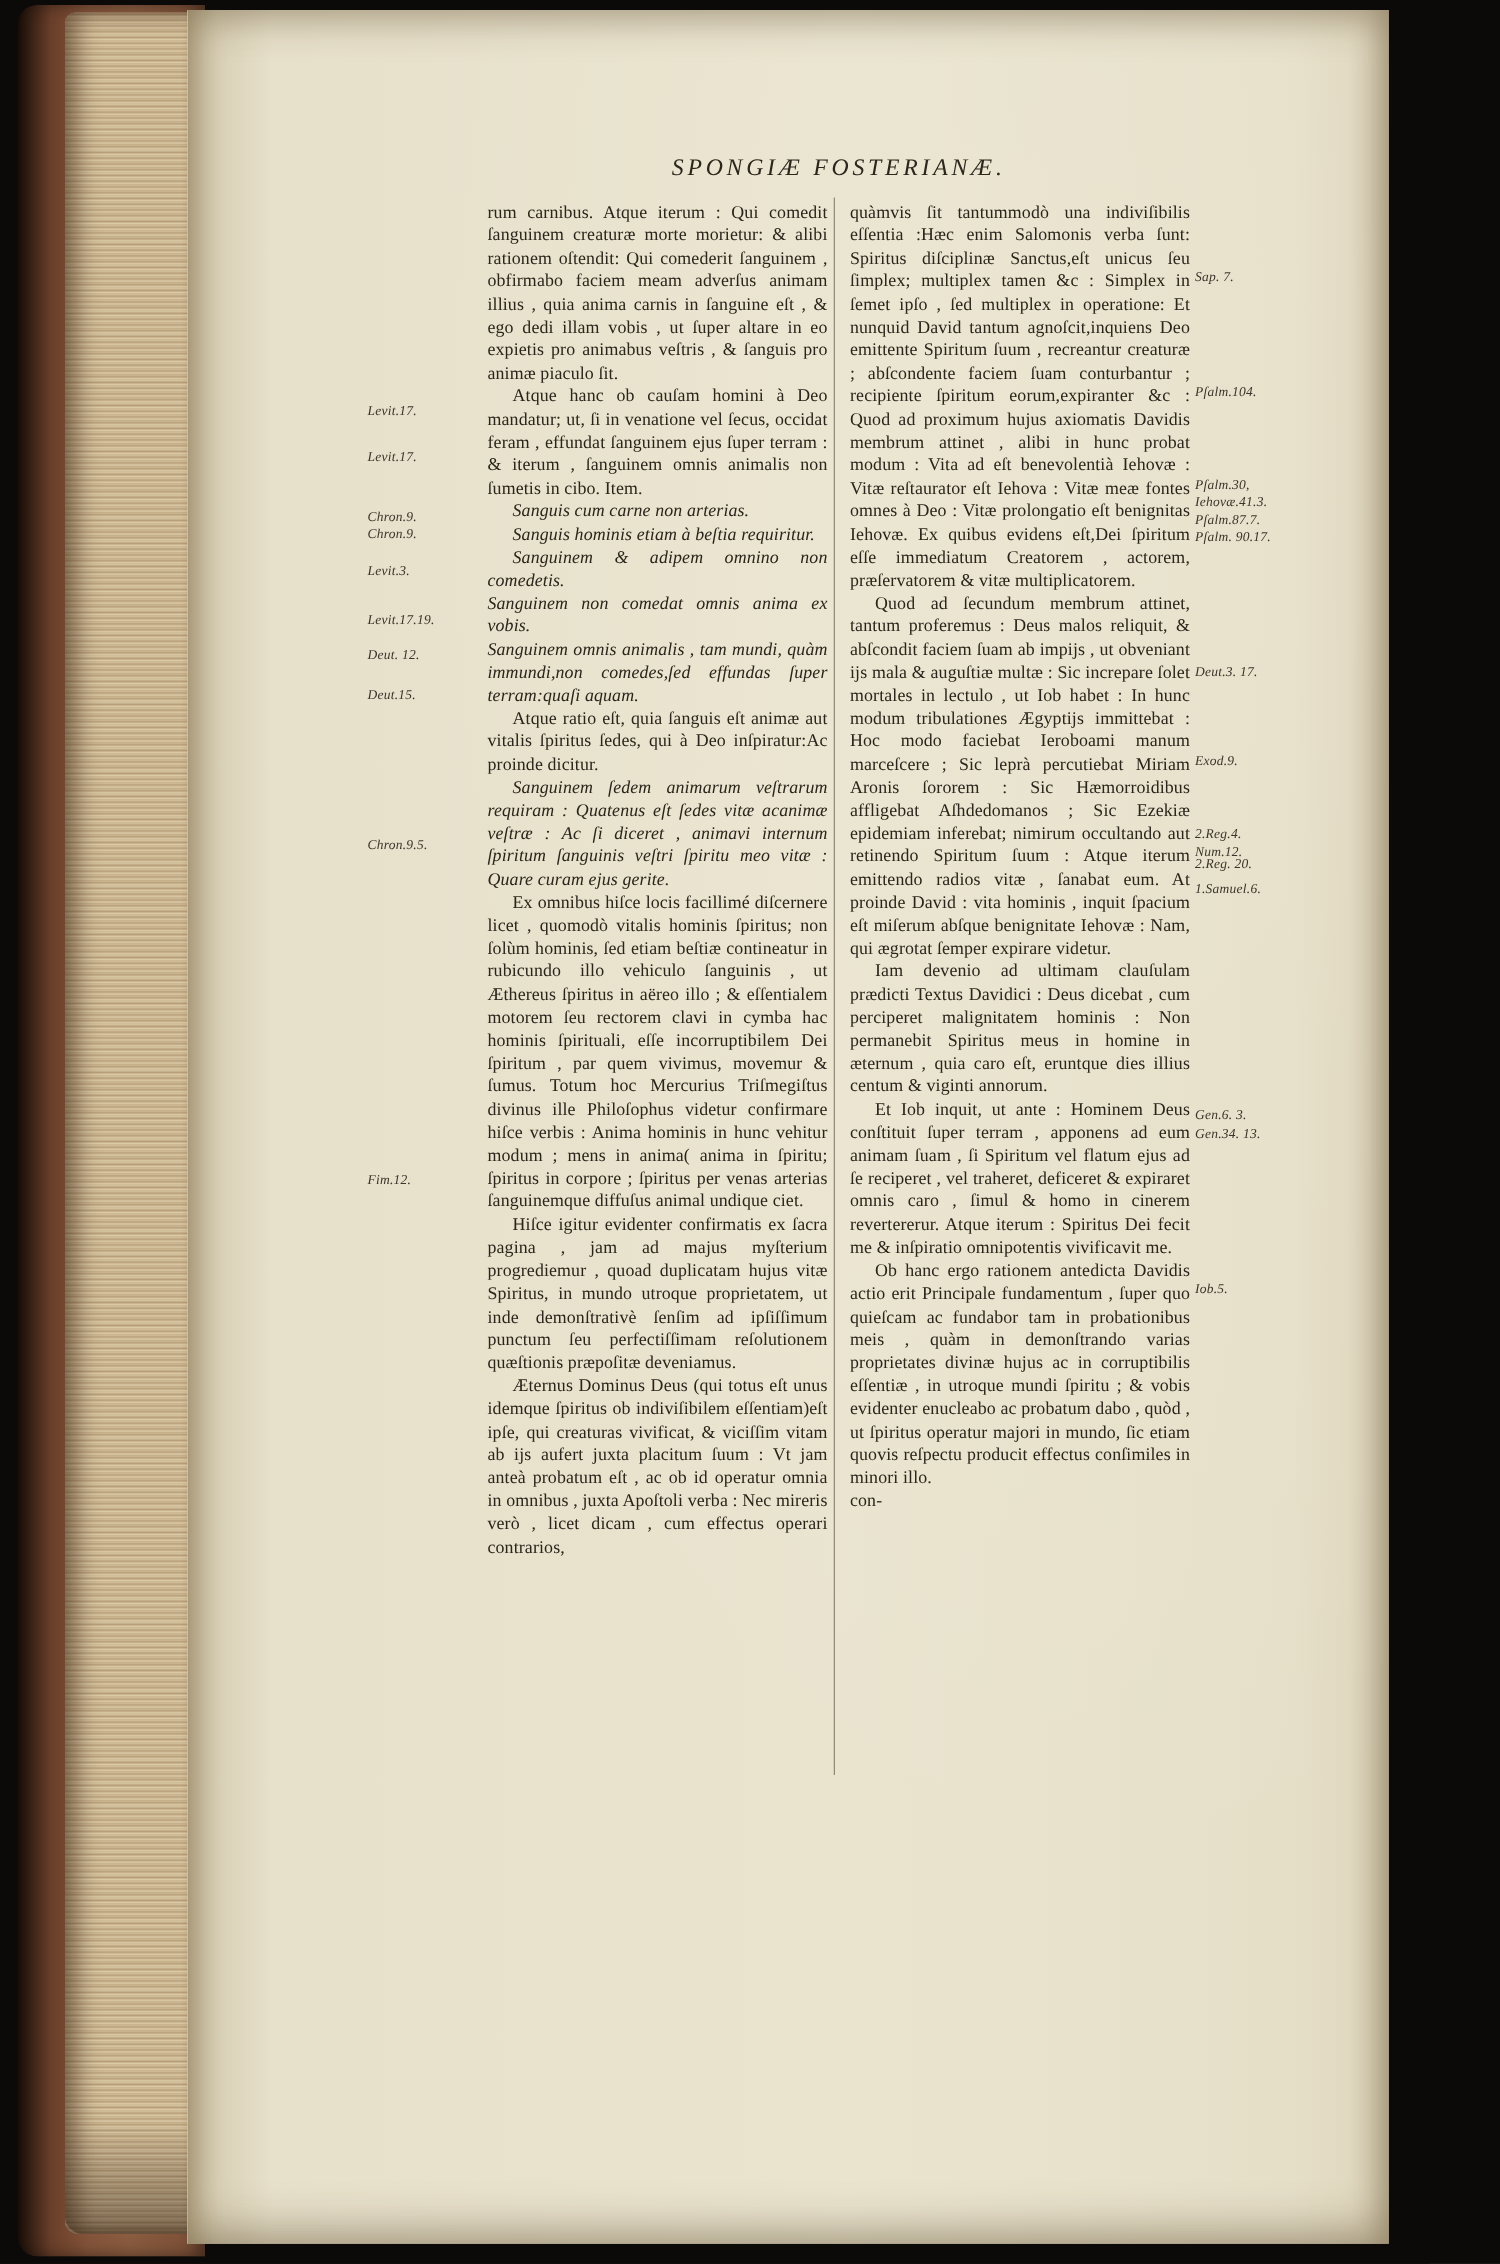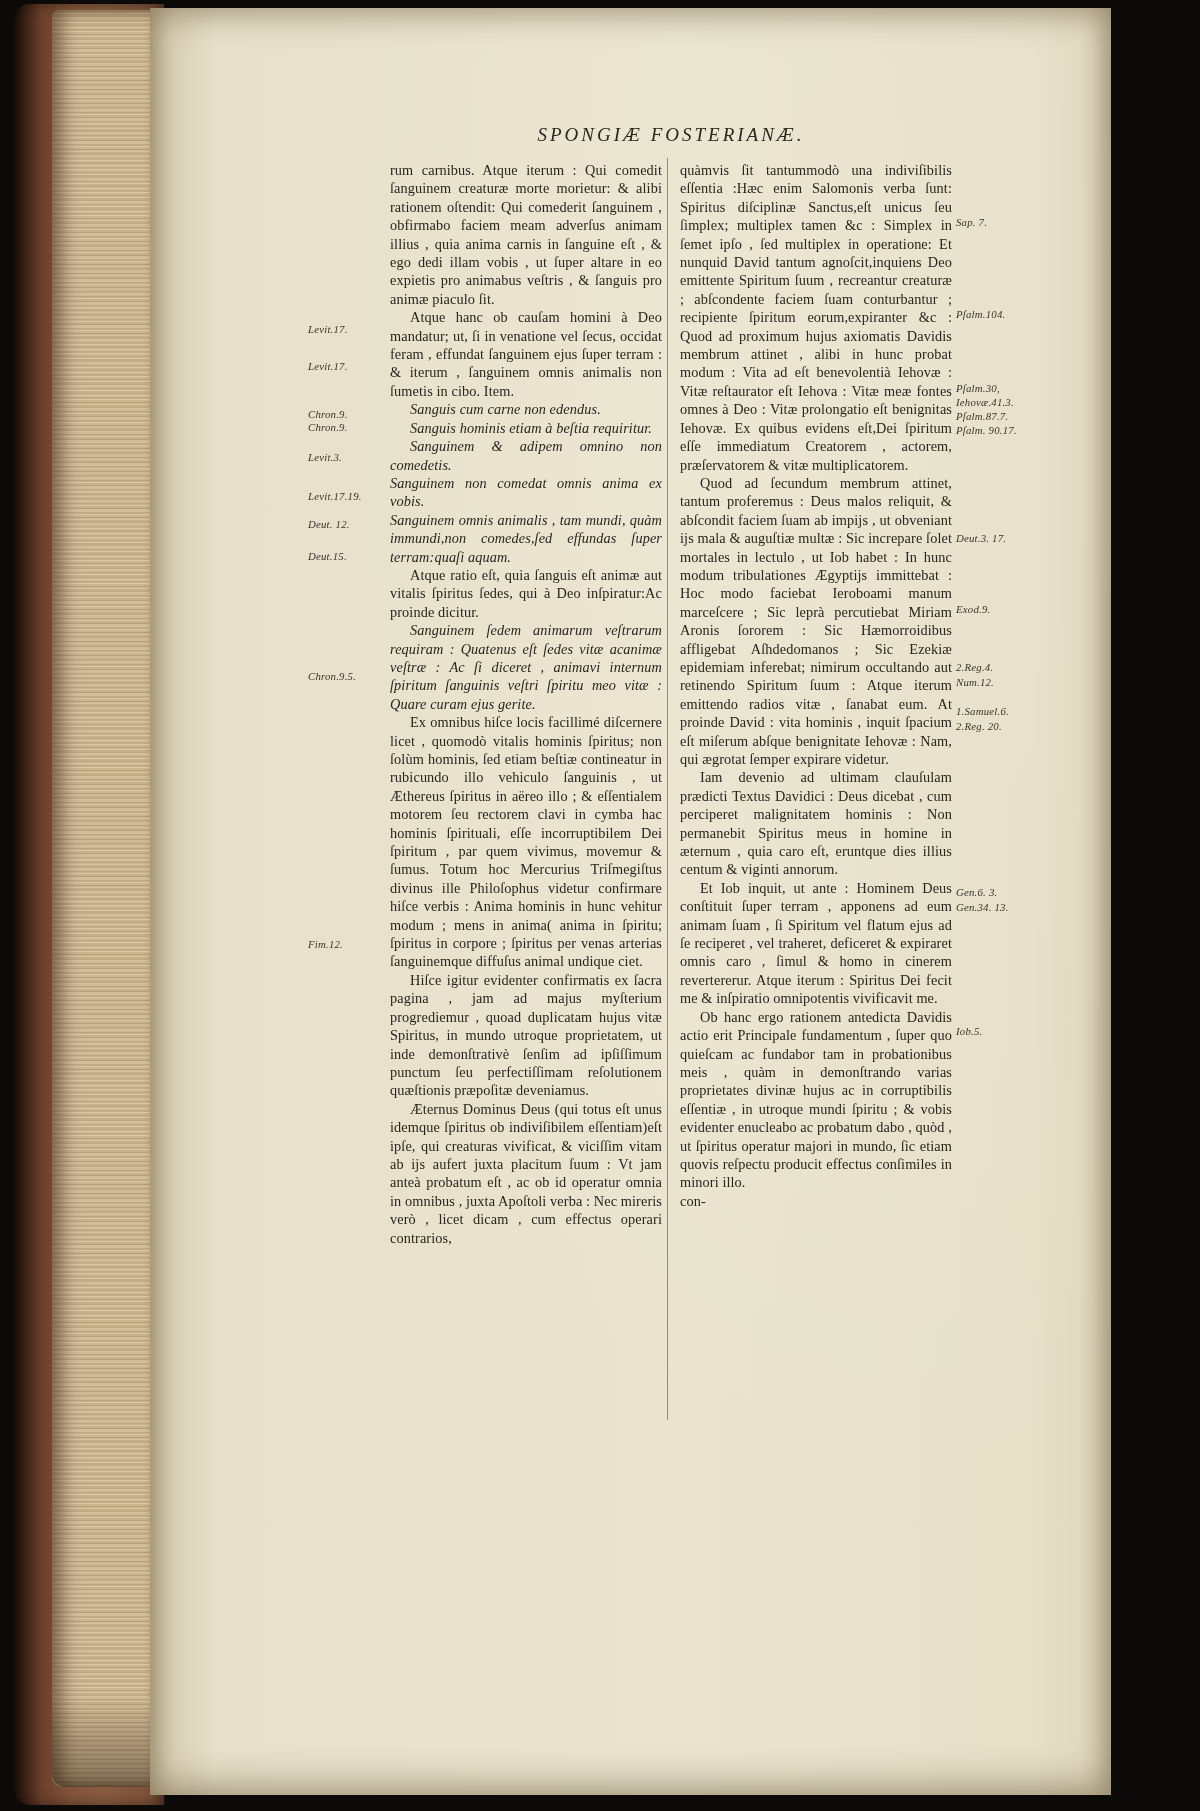--- a/index.html
+++ b/index.html
@@ -34,21 +34,21 @@
   .col p{margin:0;text-align:justify;letter-spacing:.1px;}
   .col-left{left:240px;}
   .col-right{left:530px;}
   .ind{text-indent:1.4em;}
   .it{font-style:italic;}
   .gap{margin-top:10px;}
   .rule{position:absolute;left:517px;top:150px;height:1262px;width:0;
         border-left:1px solid rgba(75,64,48,.55);}
   .mnote{position:absolute;font-style:italic;font-size:10.8px;line-height:13.5px;color:#3b342a;
         white-space:nowrap;letter-spacing:.2px;margin-top:12px;}
-  .mcol-left .mnote{left:158px;font-family:Liberation Serif, serif;}
+  .mcol-left .mnote{left:144px;font-family:Liberation Serif, serif;}
   .mcol-right .mnote{left:806px;}
   .catchword{text-align:center;padding-right:22px;margin-top:3px;}
 </style>
 </head>
 <body>
 
 <div class="stage">
 
   <div class="cover"></div>
   <div class="edges"></div>
@@ -77,30 +77,30 @@
       <div class="mnote" style="top:288px">Pſalm.104.</div>
       <div class="mnote" style="top:362px">Pſalm.30,</div>
       <div class="mnote" style="top:376px">Iehovæ.41.3.</div>
       <div class="mnote" style="top:390px">Pſalm.87.7.</div>
       <div class="mnote" style="top:404px">Pſalm. 90.17.</div>
       <div class="mnote" style="top:512px">Deut.3. 17.</div>
       <div class="mnote" style="top:583px">Exod.9.</div>
       <div class="mnote" style="top:641px">2.Reg.4.</div>
       <div class="mnote" style="top:656px">Num.12.</div>
       <div class="mnote" style="top:685px">1.Samuel.6.</div>
-      <div class="mnote" style="top:700px">2.Reg. 20.</div>
+      <div class="mnote" style="top:665px">2.Reg. 20.</div>
       <div class="mnote" style="top:866px">Gen.6. 3.</div>
       <div class="mnote" style="top:881px">Gen.34. 13.</div>
       <div class="mnote" style="top:1005px">Iob.5.</div>
     </div>
 
     <div class="col col-left">
       <p>rum carnibus. Atque iterum : Qui comedit ſanguinem creaturæ morte morietur: &amp; alibi rationem oſtendit: Qui comederit ſanguinem , obfirmabo faciem meam adverſus animam illius , quia anima carnis in ſanguine eſt , &amp; ego dedi illam vobis , ut ſuper altare in eo expietis pro animabus veſtris , &amp; ſanguis pro animæ piaculo ſit.</p>
       <p class="ind">Atque hanc ob cauſam homini à Deo mandatur; ut, ſi in venatione vel ſecus, occidat feram , effundat ſanguinem ejus ſuper terram : &amp; iterum , ſanguinem omnis animalis non ſumetis in cibo. Item.</p>
-      <p class="ind it">Sanguis cum carne non edendus.</p>
+      <p class="ind it">Sanguis cum carne non arterias.</p>
       <p class="ind it">Sanguis hominis etiam à beſtia requiritur.</p>
       <p class="ind it">Sanguinem &amp; adipem omnino non comedetis.</p>
       <p class="it">Sanguinem non comedat omnis anima ex vobis.</p>
       <p class="it">Sanguinem omnis animalis , tam mundi, quàm immundi,non comedes,ſed effundas ſuper terram:quaſi aquam.</p>
       <p class="ind">Atque ratio eſt, quia ſanguis eſt animæ aut vitalis ſpiritus ſedes, qui à Deo inſpiratur:Ac proinde dicitur.</p>
       <p class="ind it">Sanguinem ſedem animarum veſtrarum requiram : Quatenus eſt ſedes vitæ acanimæ veſtræ : Ac ſi diceret , animavi internum ſpiritum ſanguinis veſtri ſpiritu meo vitæ : Quare curam ejus gerite.</p>
       <p class="ind">Ex omnibus hiſce locis facillimé diſcernere licet , quomodò vitalis hominis ſpiritus; non ſolùm hominis, ſed etiam beſtiæ contineatur in rubicundo illo vehiculo ſanguinis , ut Æthereus ſpiritus in aëreo illo ; &amp; eſſentialem motorem ſeu rectorem clavi in cymba hac hominis ſpirituali, eſſe incorruptibilem Dei ſpiritum , par quem vivimus, movemur &amp; ſumus. Totum hoc Mercurius Triſmegiſtus divinus ille Philoſophus videtur confirmare hiſce verbis : Anima hominis in hunc vehitur modum ; mens in anima( anima in ſpiritu; ſpiritus in corpore ; ſpiritus per venas arterias ſanguinemque diffuſus animal undique ciet.</p>
       <p class="ind">Hiſce igitur evidenter confirmatis ex ſacra pagina , jam ad majus myſterium progrediemur , quoad duplicatam hujus vitæ Spiritus, in mundo utroque proprietatem, ut inde demonſtrativè ſenſim ad ipſiſſimum punctum ſeu perfectiſſimam reſolutionem quæſtionis præpoſitæ deveniamus.</p>
       <p class="ind">Æternus Dominus Deus (qui totus eſt unus idemque ſpiritus ob indiviſibilem eſſentiam)eſt ipſe, qui creaturas vivificat, &amp; viciſſim vitam ab ijs aufert juxta placitum ſuum : Vt jam anteà probatum eſt , ac ob id operatur omnia in omnibus , juxta Apoſtoli verba : Nec mireris verò , licet dicam , cum effectus operari contrarios,</p>
     </div>

